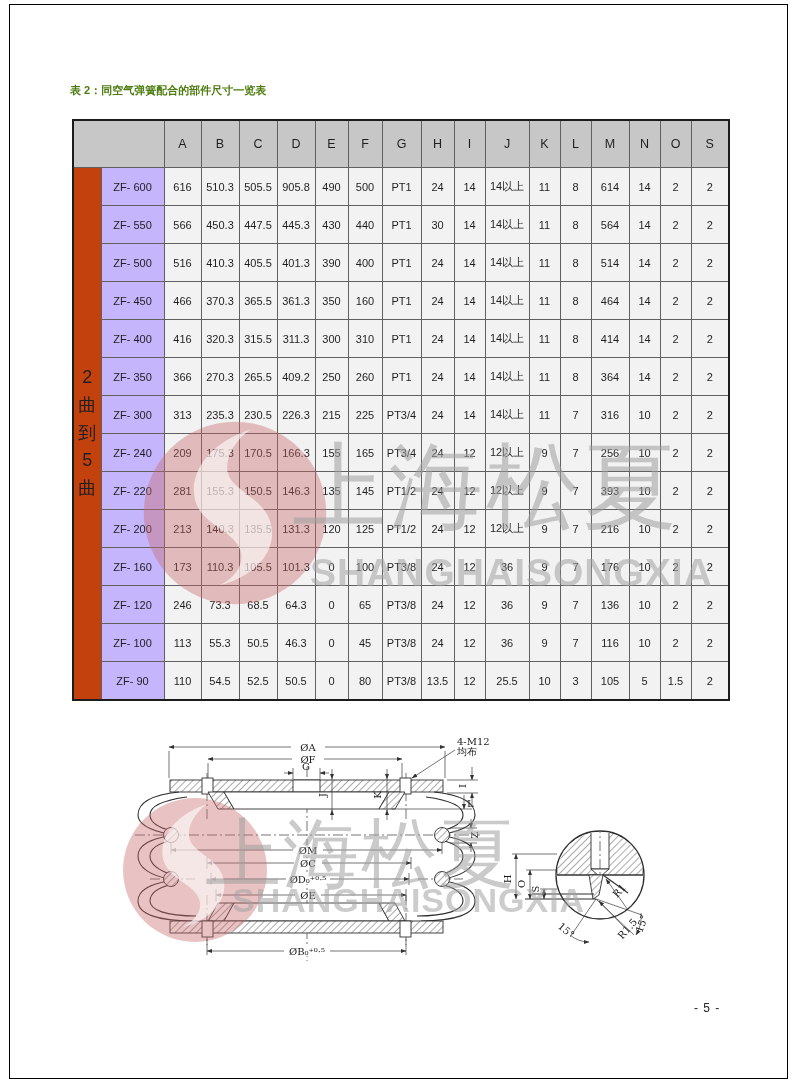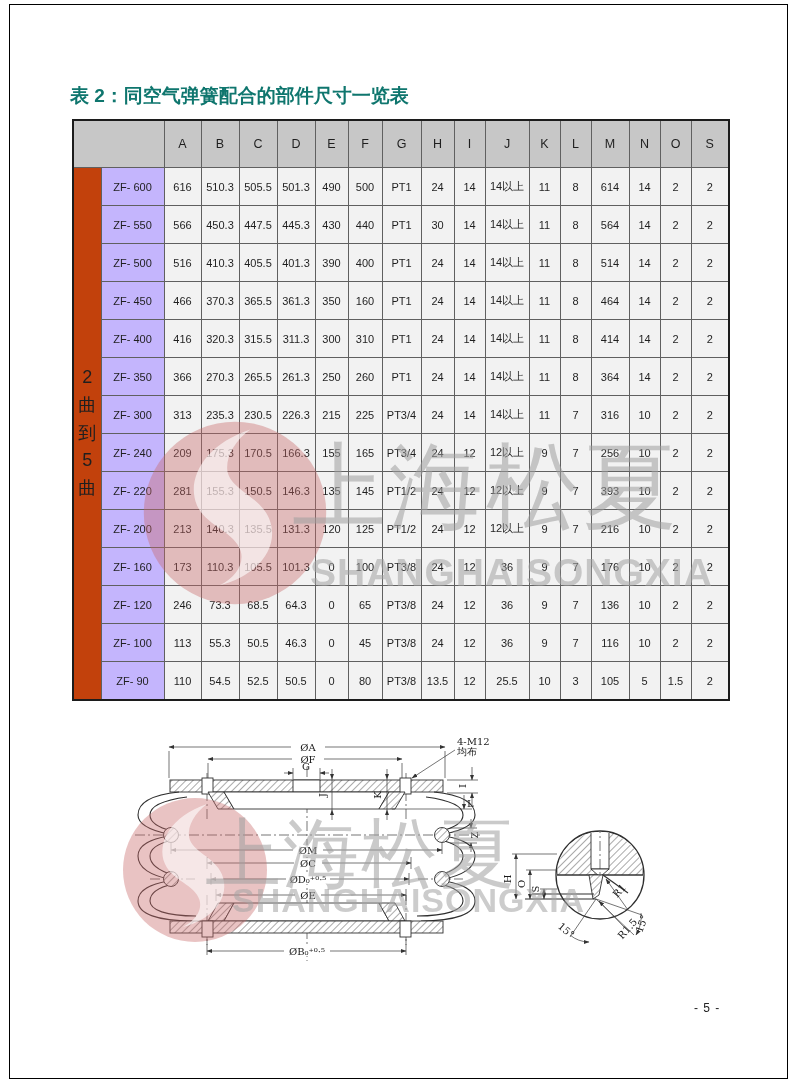--- a/index.html
+++ b/index.html
@@ -1,20 +1,20 @@
 <!DOCTYPE html>
 <html><head>
 <meta charset="utf-8">
 <style>
   html,body{margin:0;padding:0;}
   body{width:800px;height:1085px;background:#fff;position:relative;
        font-family:"Liberation Sans",sans-serif;overflow:hidden;}
   .frame{position:absolute;left:9px;top:4px;width:779px;height:1075px;
          border:1.6px solid #000;box-sizing:border-box;}
-  .title{position:absolute;left:70px;top:83px;font-size:19px;font-weight:bold;color:#0f766e;}
+  .title{position:absolute;left:70px;top:83px;font-size:11px;font-weight:bold;color:#4d7c0f;}
   table.parts{position:absolute;left:72px;top:119px;width:656px;border-collapse:collapse;
         table-layout:fixed;border:2px solid #1c1c1c;}
   table.parts th,table.parts td{border:1px solid #606060;text-align:center;vertical-align:middle;
         color:#1f1f1f;overflow:hidden;padding:0;}
   table.parts th{background:#c7c7c7;height:46px;font-size:12.5px;font-weight:normal;}
   table.parts td{font-size:11px;background:#f2f2f2;height:37px;}
   table.parts td.model{background:#c4b5fd;}
   table.parts td.group{background:#c2410c;font-size:18px;line-height:1.55;
         word-break:break-all;padding:0 2px;}
   .pageno{position:absolute;left:694px;top:1001px;font-size:12px;color:#222;letter-spacing:1px;}
@@ -84,21 +84,21 @@
         <th>S</th>
       </tr>
     </thead>
   <tbody>
       <tr>
         <td rowspan="14" class="group">2曲到5曲</td>
         <td class="model">ZF- 600</td>
         <td>616</td>
         <td>510.3</td>
         <td>505.5</td>
-        <td>501.3</td>
+        <td>905.8</td>
         <td>490</td>
         <td>500</td>
         <td>PT1</td>
         <td>24</td>
         <td>14</td>
         <td>14以上</td>
         <td>11</td>
         <td>8</td>
         <td>614</td>
         <td>14</td>
@@ -179,21 +179,21 @@
         <td>414</td>
         <td>14</td>
         <td>2</td>
         <td>2</td>
       </tr>
       <tr>
         <td class="model">ZF- 350</td>
         <td>366</td>
         <td>270.3</td>
         <td>265.5</td>
-        <td>261.3</td>
+        <td>409.2</td>
         <td>250</td>
         <td>260</td>
         <td>PT1</td>
         <td>24</td>
         <td>14</td>
         <td>14以上</td>
         <td>11</td>
         <td>8</td>
         <td>364</td>
         <td>14</td>

